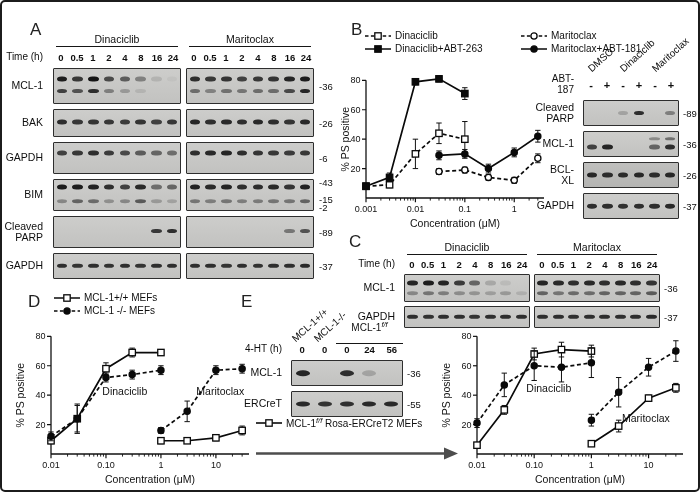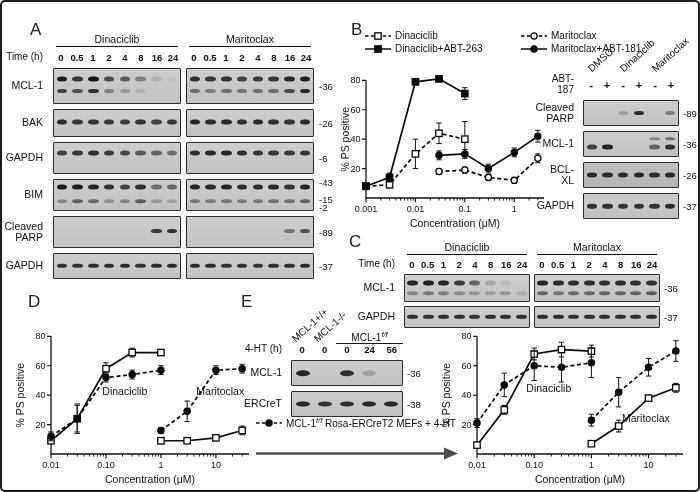--- a/index.html
+++ b/index.html
@@ -23,21 +23,21 @@
         transform:translateY(-50%);}
   .mwcell{position:relative;font-size:9.5px;}
   .mwcell span{position:absolute;left:0;white-space:nowrap;transform:translateY(-50%);}
   .legend{position:absolute;font-size:10px;display:flex;flex-direction:column;gap:2px;}
   .legend.grid2{display:grid;grid-template-columns:142px auto;column-gap:14px;row-gap:2px;}
   .lgi{display:flex;align-items:center;gap:4px;white-space:nowrap;}
   .rot{position:absolute;bottom:0;transform:rotate(-42deg);transform-origin:left bottom;
        font-size:10px;white-space:nowrap;}
   .rot-area{position:relative;}
   .ffhead{position:absolute;bottom:0;text-align:center;font-size:10px;
-          border-bottom:1.4px solid #161616;padding-bottom:0;}
+          border-bottom:1.4px solid #161616;padding-bottom:10px;}
   sup{font-size:7.5px;font-style:italic;}
   .mount{position:absolute;}
   svg text{font-family:"Liberation Sans","DejaVu Sans",sans-serif;fill:#111;}
 </style>
 </head>
 <body>
 
 <div class="fig">
 
   <span class="pletter" style="left:28px;top:18px">A</span>
@@ -564,20 +564,36 @@
         <div class="band" style="left: 64.5%; width: 8.5%; top: 48%; height: 4.5px; opacity: 0.85;"></div>
         <div class="band" style="left: 77%; width: 8.5%; top: 48%; height: 4.5px; opacity: 0.85;"></div>
         <div class="band" style="left: 89.5%; width: 8.5%; top: 48%; height: 4.5px; opacity: 0.88;"></div>
       </div>
     <div class="mwcell">
         <span style="top: 50%;">-37</span>
       </div>
   </div>
 
   <span class="pletter" style="left:26px;top:290px">D</span>
+  <div class="legend" style="left:52px;top:290px">
+      <div class="lgi">
+        <svg width="26" height="10">
+          <line x1="0" y1="5" x2="26" y2="5" stroke="#0a0a0a" stroke-width="1.6"></line>
+          <rect x="9.8" y="1.8" width="6.4" height="6.4" fill="#fff" stroke="#0a0a0a" stroke-width="1.3"></rect>
+        </svg>
+        <span>MCL-1+/+ MEFs</span>
+      </div>
+      <div class="lgi">
+        <svg width="26" height="10">
+          <line x1="0" y1="5" x2="26" y2="5" stroke="#0a0a0a" stroke-width="1.6" stroke-dasharray="3.5 2.4"></line>
+          <circle cx="13" cy="5" r="3.1" fill="#0a0a0a" stroke="#0a0a0a" stroke-width="1.3"></circle>
+        </svg>
+        <span>MCL-1 -/- MEFs</span>
+      </div>
+    </div>
   <div class="mount" style="left:12px;top:318px"><svg width="244" height="166">
         <line x1="37" y1="134" x2="235" y2="134" stroke="#111" stroke-width="1.3"></line>
         <line x1="37" y1="134" x2="37" y2="16.352941176470594" stroke="#111" stroke-width="1.3"></line>
         <line x1="33" y1="104.58823529411765" x2="37" y2="104.58823529411765" stroke="#111" stroke-width="1.2"></line>
         <text x="31.5" y="107.58823529411765" text-anchor="end" font-size="9">20</text>
         <line x1="33" y1="75.1764705882353" x2="37" y2="75.1764705882353" stroke="#111" stroke-width="1.2"></line>
         <text x="31.5" y="78.1764705882353" text-anchor="end" font-size="9">40</text>
         <line x1="33" y1="45.76470588235294" x2="37" y2="45.76470588235294" stroke="#111" stroke-width="1.2"></line>
         <text x="31.5" y="48.76470588235294" text-anchor="end" font-size="9">60</text>
         <line x1="33" y1="16.352941176470594" x2="37" y2="16.352941176470594" stroke="#111" stroke-width="1.2"></line>
@@ -728,32 +744,32 @@
 
       <div class="rlabel">ERCreT</div>
       <div class="blot-box" style="height:24px">
           <div class="band" style="left: 3.2%; width: 13.6%; top: 50%; height: 5px; opacity: 0.88;"></div>
           <div class="band" style="left: 23.2%; width: 13.6%; top: 50%; height: 5px; opacity: 0.82;"></div>
           <div class="band" style="left: 43.2%; width: 13.6%; top: 50%; height: 5px; opacity: 0.84;"></div>
           <div class="band" style="left: 63.2%; width: 13.6%; top: 50%; height: 5px; opacity: 0.88;"></div>
           <div class="band" style="left: 83.2%; width: 13.6%; top: 50%; height: 5px; opacity: 0.88;"></div>
         </div>
       <div class="mwcell">
-          <span style="top: 50%;">-38</span>
+          <span style="top: 50%;">-55</span>
         </div>
     </div>
   </div>
 
   <div class="legend" style="left:254px;top:414px">
       <div class="lgi">
         <svg width="26" height="10">
-          <line x1="0" y1="5" x2="26" y2="5" stroke="#0a0a0a" stroke-width="1.6" stroke-dasharray="3.5 2.4"></line>
-          <circle cx="13" cy="5" r="3.1" fill="#0a0a0a" stroke="#0a0a0a" stroke-width="1.3"></circle>
+          <line x1="0" y1="5" x2="26" y2="5" stroke="#0a0a0a" stroke-width="1.6"></line>
+          <rect x="9.8" y="1.8" width="6.4" height="6.4" fill="#fff" stroke="#0a0a0a" stroke-width="1.3"></rect>
         </svg>
-        <span>MCL-1<sup>f/f</sup> Rosa-ERCreT2 MEFs + 4-HT</span>
+        <span>MCL-1<sup>f/f</sup> Rosa-ERCreT2 MEFs</span>
       </div>
     </div>
 
   <div class="abs" style="left:254px;top:444px">
     <svg width="202" height="13">
       <line x1="0" y1="6.5" x2="189" y2="6.5" stroke="#4d4d4d" stroke-width="2.6"></line>
       <polygon points="188,0.5 202,6.5 188,12.5" fill="#4d4d4d"></polygon>
     </svg>
   </div>
 

